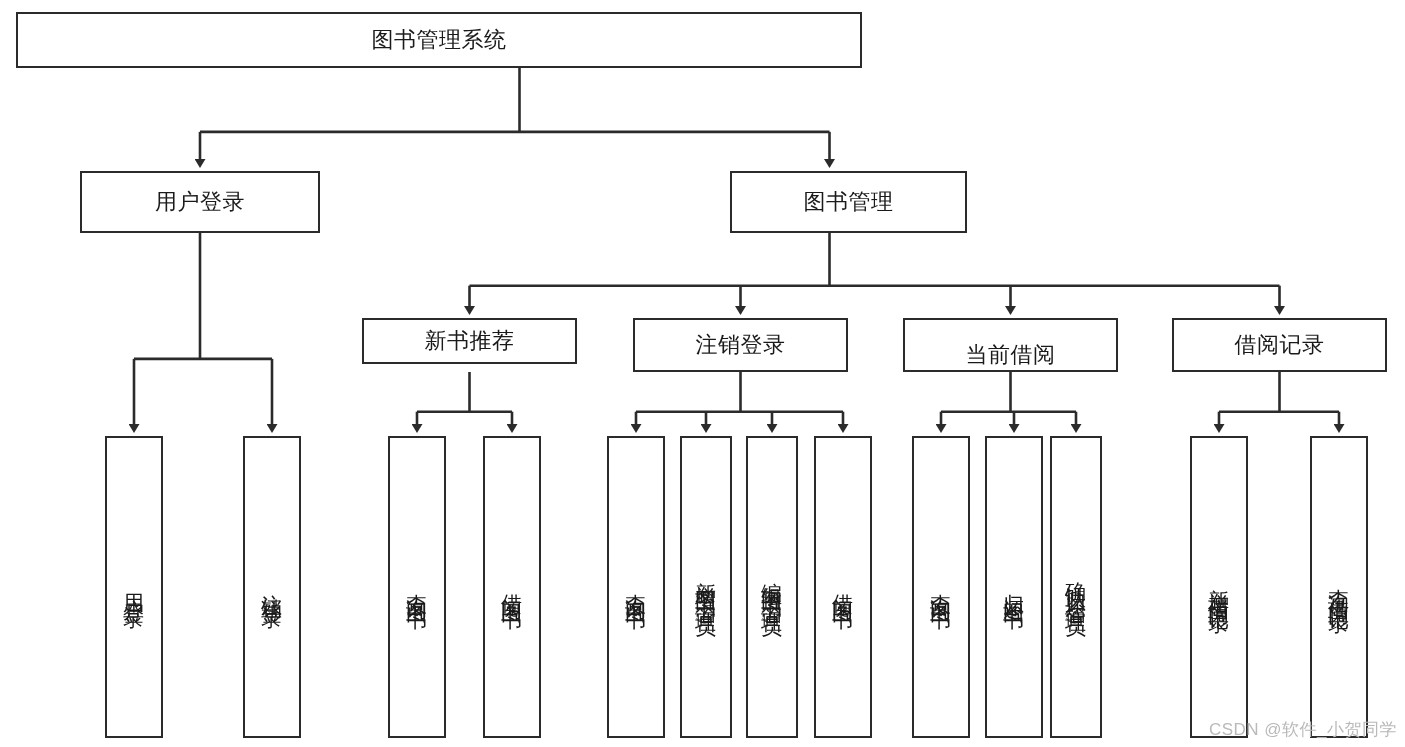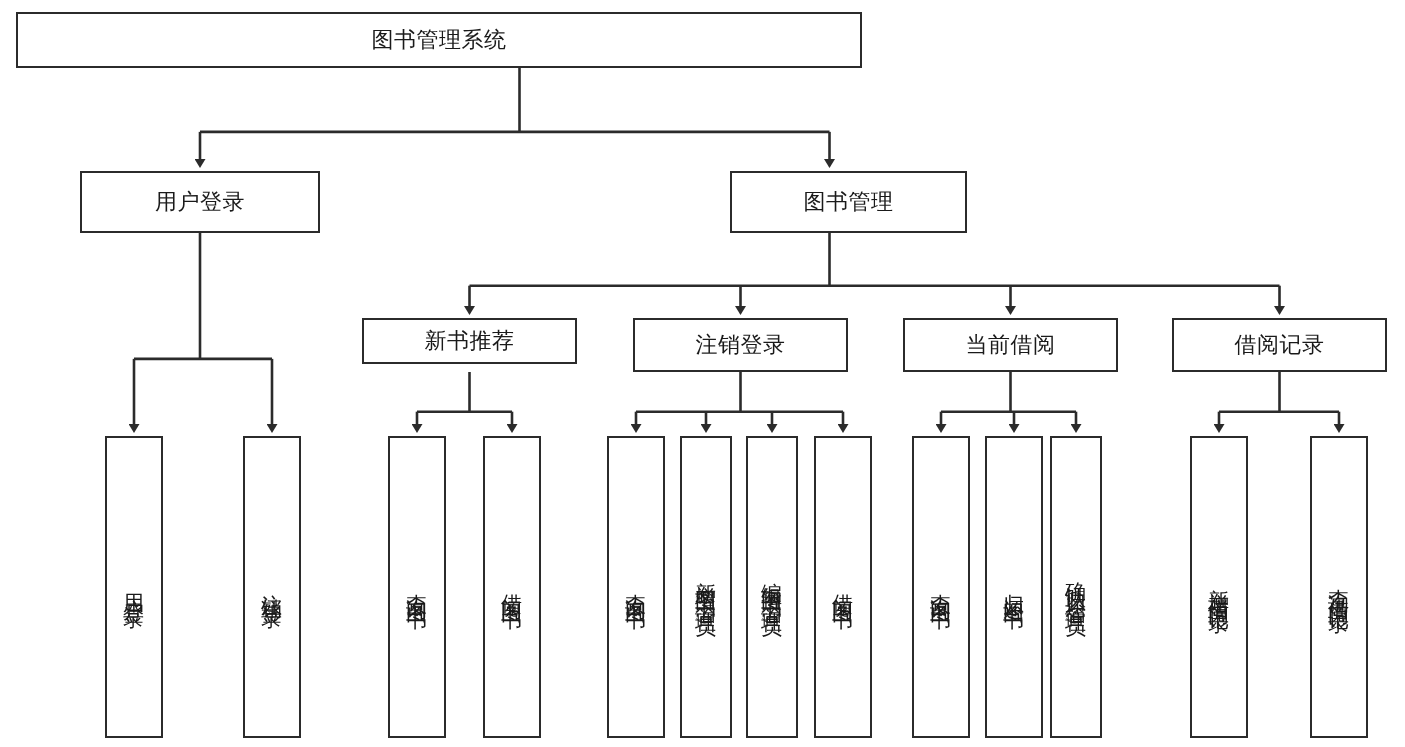--- a/index.html
+++ b/index.html
@@ -119,21 +119,21 @@
       </div>
       <div class="node horiz" style="left: 711px; top: 171px; width: 237px; height: 62px; margin-left: 19px;">
         <span class="hlabel">图书管理</span>
       </div>
       <div class="node horiz" style="left: 362px; top: 318px; width: 215px; height: 46px;">
         <span class="hlabel">新书推荐</span>
       </div>
       <div class="node horiz" style="left: 633px; top: 318px; width: 215px; height: 54px;">
         <span class="hlabel">注销登录</span>
       </div>
-      <div class="node horiz" style="left: 903px; top: 318px; width: 215px; height: 54px;">
+      <div class="node horiz" style="left: 903px; top: 318px; width: 215px; height: 54px; align-items: flex-end;">
         <span class="hlabel">当前借阅</span>
       </div>
       <div class="node horiz" style="left: 1172px; top: 318px; width: 215px; height: 54px;">
         <span class="hlabel">借阅记录</span>
       </div>
       <div class="node vert" style="left: 105px; top: 436px; width: 58px; height: 302px;">
         <span class="vlabel">用户登录</span>
       </div>
       <div class="node vert" style="left: 243px; top: 436px; width: 58px; height: 302px;">
         <span class="vlabel">注销登录</span>
@@ -166,13 +166,14 @@
         <span class="vlabel">确认归还（管理员）</span>
       </div>
       <div class="node vert" style="left: 1190px; top: 436px; width: 58px; height: 302px;">
         <span class="vlabel">新增借阅记录</span>
       </div>
       <div class="node vert" style="left: 1310px; top: 436px; width: 58px; height: 302px;">
         <span class="vlabel">查询借阅记录</span>
       </div>
     </div>
 
+  <div class="watermark">CSDN @软件_小贺同学</div>
 </div>
 
 </body></html>

